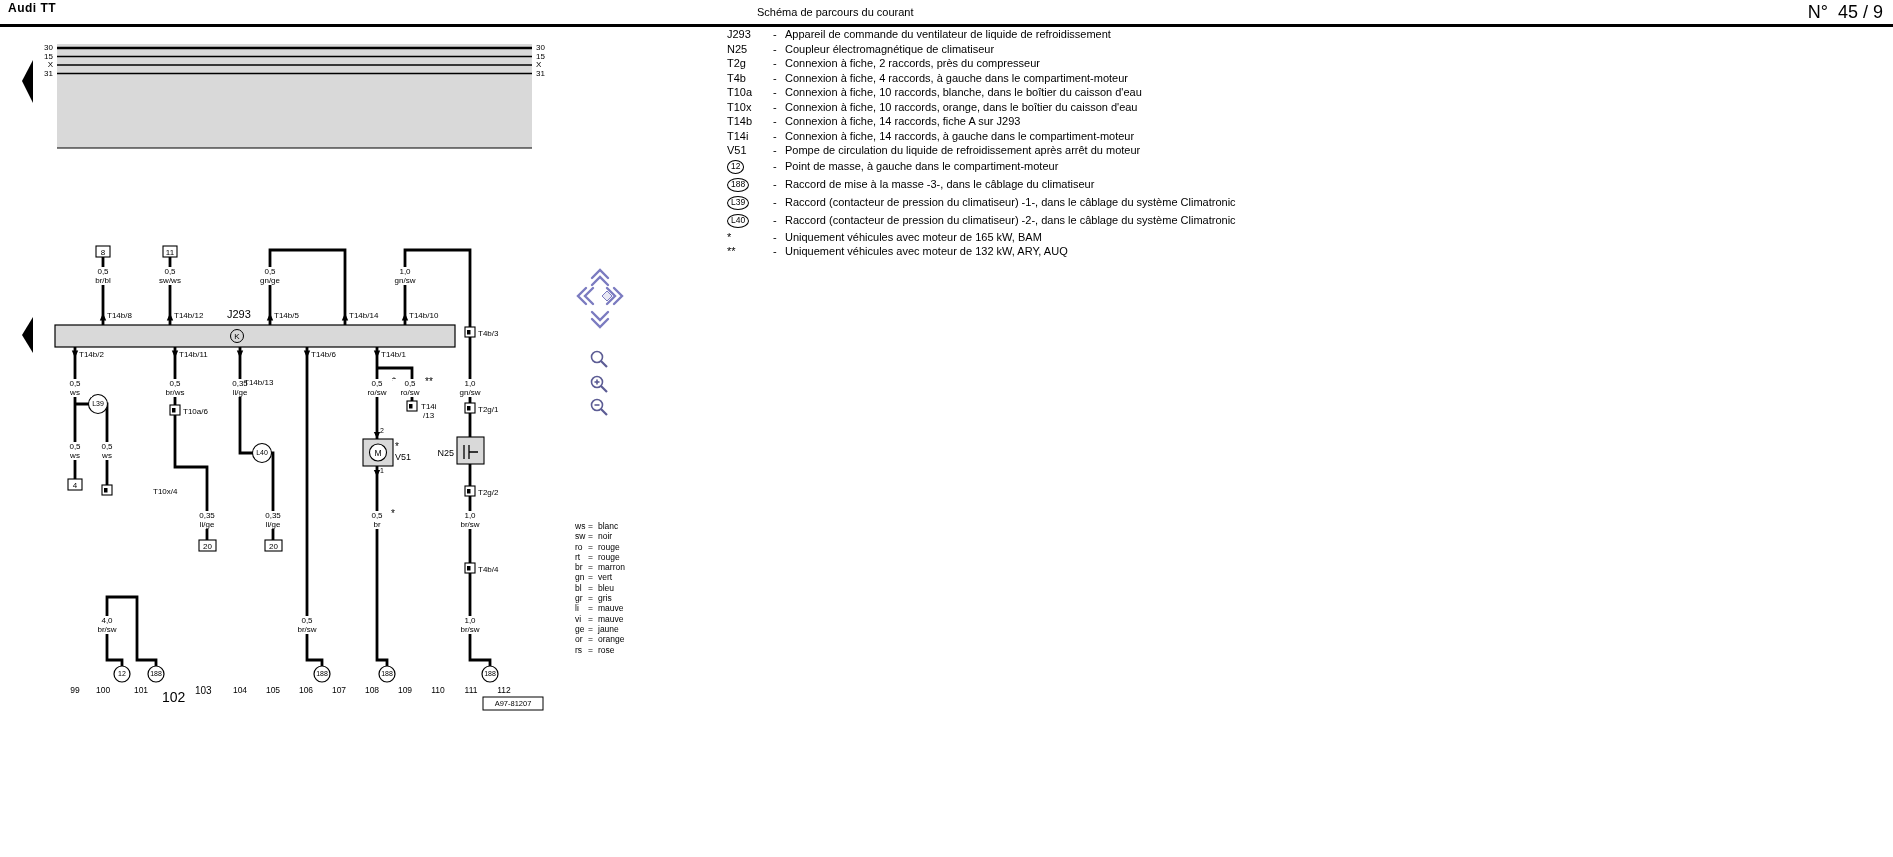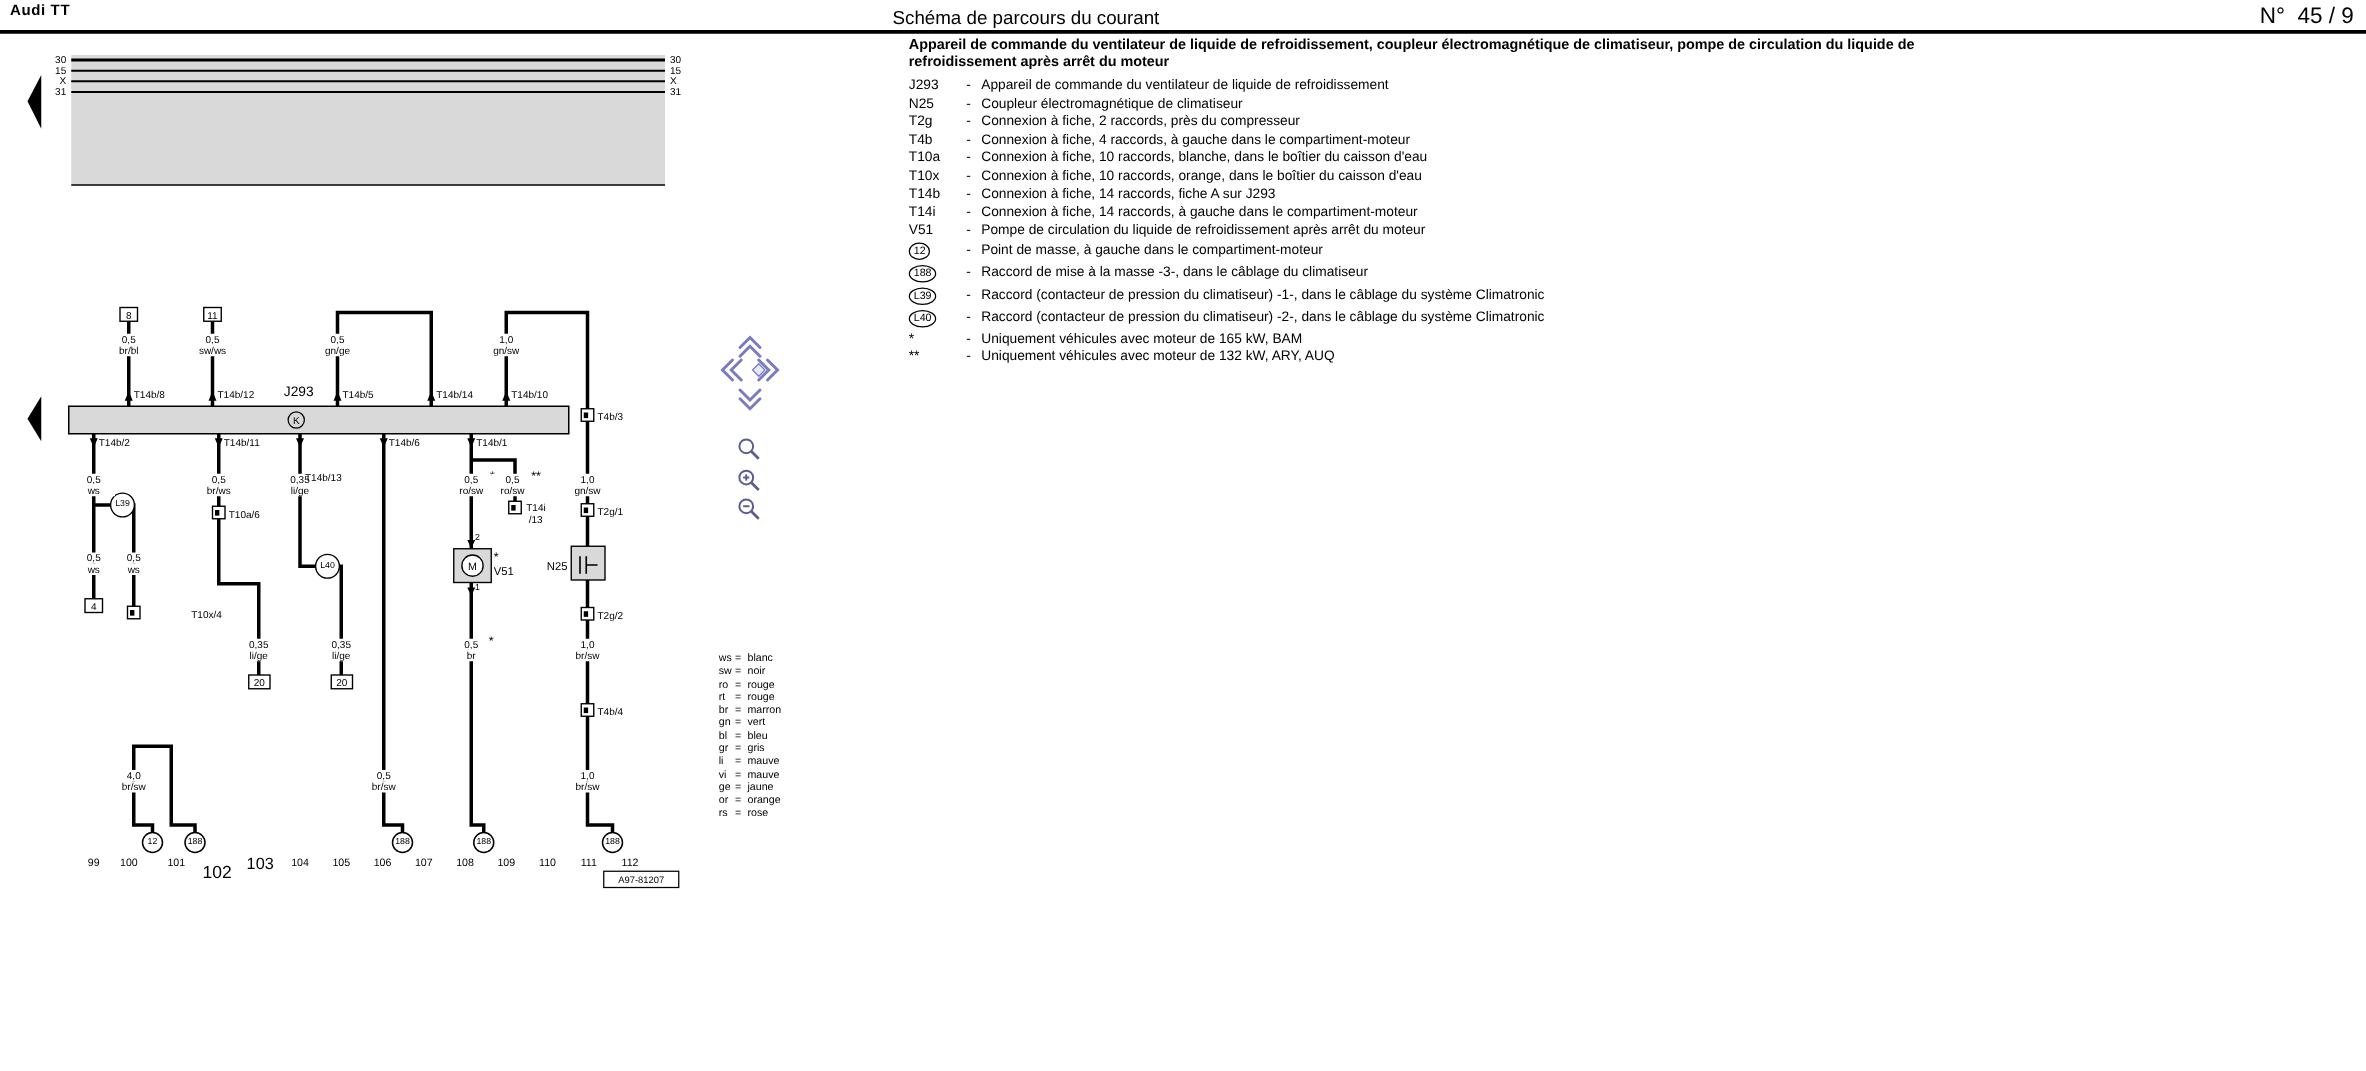--- a/index.html
+++ b/index.html
@@ -1,20 +1,20 @@
 <!DOCTYPE html>
 <html><head>
 <meta charset="utf-8">
 <style>
   *{margin:0;padding:0;box-sizing:border-box}
   html,body{width:1893px;height:857px;background:#fff;color:#000;
     font-family:"Liberation Sans","DejaVu Sans",sans-serif;overflow:hidden;position:relative}
   .header{position:absolute;left:0;top:0;width:1893px;height:27px;border-bottom:3px solid #000;background:#fff}
   .model{position:absolute;left:8px;top:1px;font-size:12px;font-weight:bold;letter-spacing:.5px}
-  .doc-title{position:absolute;left:714px;top:6px;font-size:15px}
+  .doc-title{position:absolute;left:757px;top:6px;font-size:11px}
   .page-label{position:absolute;right:10px;top:2px;font-size:18px;white-space:pre}
   .diagram-svg{position:absolute;left:0;top:0}
   .dlabels{position:absolute;left:0;top:0;width:1893px;height:857px;pointer-events:none}
   .dlabel{position:absolute;font-size:8px;line-height:9px;white-space:pre}
   .dlabel.bg{background:#fff}
   .color-legend{position:absolute;left:575px;top:521px;font-size:8.5px;line-height:10.3px}
   .color-legend .row{display:flex}
   .color-legend .abbr{width:13px}
   .color-legend .eq{width:10px}
   .panel{position:absolute;left:727px;top:27px;width:845px;font-size:11px}
@@ -265,21 +265,21 @@
     <div class="dlabel" style="left: 265px; top: 541.5px; width: 17px; text-align: center;">20</div>
     <div class="dlabel" style="left: 112px; top: 670px; width: 20px; text-align: center; font-size: 7px; line-height: 8px;">12</div>
     <div class="dlabel" style="left: 146px; top: 670px; width: 20px; text-align: center; font-size: 7px; line-height: 8px;">188</div>
     <div class="dlabel" style="left: 312px; top: 670px; width: 20px; text-align: center; font-size: 7px; line-height: 8px;">188</div>
     <div class="dlabel" style="left: 377px; top: 670px; width: 20px; text-align: center; font-size: 7px; line-height: 8px;">188</div>
     <div class="dlabel" style="left: 480px; top: 670px; width: 20px; text-align: center; font-size: 7px; line-height: 8px;">188</div>
     <div class="dlabel" style="left: 63px; top: 686px; width: 24px; text-align: center; font-size: 8.5px; line-height: 9.5px;">99</div>
     <div class="dlabel" style="left: 96px; top: 686px; width: 24px; font-size: 8.5px; line-height: 9.5px;">100</div>
     <div class="dlabel" style="left: 129px; top: 686px; width: 24px; text-align: center; font-size: 8.5px; line-height: 9.5px;">101</div>
     <div class="dlabel" style="left: 162px; top: 693px; width: 24px; text-align: left; font-size: 14px; line-height: 9.5px;">102</div>
-    <div class="dlabel" style="left: 195px; top: 686px; width: 24px; text-align: right; font-size: 13px; line-height: 9.5px;">103</div>
+    <div class="dlabel" style="left: 195px; top: 686px; width: 24px; text-align: left; font-size: 10px; line-height: 9.5px;">103</div>
     <div class="dlabel" style="left: 228px; top: 686px; width: 24px; text-align: center; font-size: 8.5px; line-height: 9.5px;">104</div>
     <div class="dlabel" style="left: 261px; top: 686px; width: 24px; text-align: center; font-size: 8.5px; line-height: 9.5px;">105</div>
     <div class="dlabel" style="left: 294px; top: 686px; width: 24px; text-align: center; font-size: 8.5px; line-height: 9.5px;">106</div>
     <div class="dlabel" style="left: 327px; top: 686px; width: 24px; text-align: center; font-size: 8.5px; line-height: 9.5px;">107</div>
     <div class="dlabel" style="left: 360px; top: 686px; width: 24px; text-align: center; font-size: 8.5px; line-height: 9.5px;">108</div>
     <div class="dlabel" style="left: 393px; top: 686px; width: 24px; text-align: center; font-size: 8.5px; line-height: 9.5px;">109</div>
     <div class="dlabel" style="left: 426px; top: 686px; width: 24px; text-align: center; font-size: 8.5px; line-height: 9.5px;">110</div>
     <div class="dlabel" style="left: 459px; top: 686px; width: 24px; text-align: center; font-size: 8.5px; line-height: 9.5px;">111</div>
     <div class="dlabel" style="left: 492px; top: 686px; width: 24px; text-align: center; font-size: 8.5px; line-height: 9.5px;">112</div>
     <div class="dlabel" style="left: 483px; top: 699.5px; width: 60px; text-align: center; font-size: 7.5px; line-height: 8.5px;">A97-81207</div>
@@ -347,21 +347,20 @@
       <span class="cname">orange</span>
     </div>
     <div class="row">
       <span class="abbr">rs</span>
       <span class="eq">=</span>
       <span class="cname">rose</span>
     </div>
   </div>
 
 <div class="panel">
-  <div class="panel-title">Appareil de commande du ventilateur de liquide de refroidissement, coupleur électromagnétique de climatiseur, pompe de circulation du liquide de refroidissement après arrêt du moteur</div>
   <div>
       <div class="comp-row">
         <span class="comp-code">J293</span>
         <span class="comp-dash">-</span>
         <span class="comp-desc">Appareil de commande du ventilateur de liquide de refroidissement</span>
       </div>
       <div class="comp-row">
         <span class="comp-code">N25</span>
         <span class="comp-dash">-</span>
         <span class="comp-desc">Coupleur électromagnétique de climatiseur</span>

